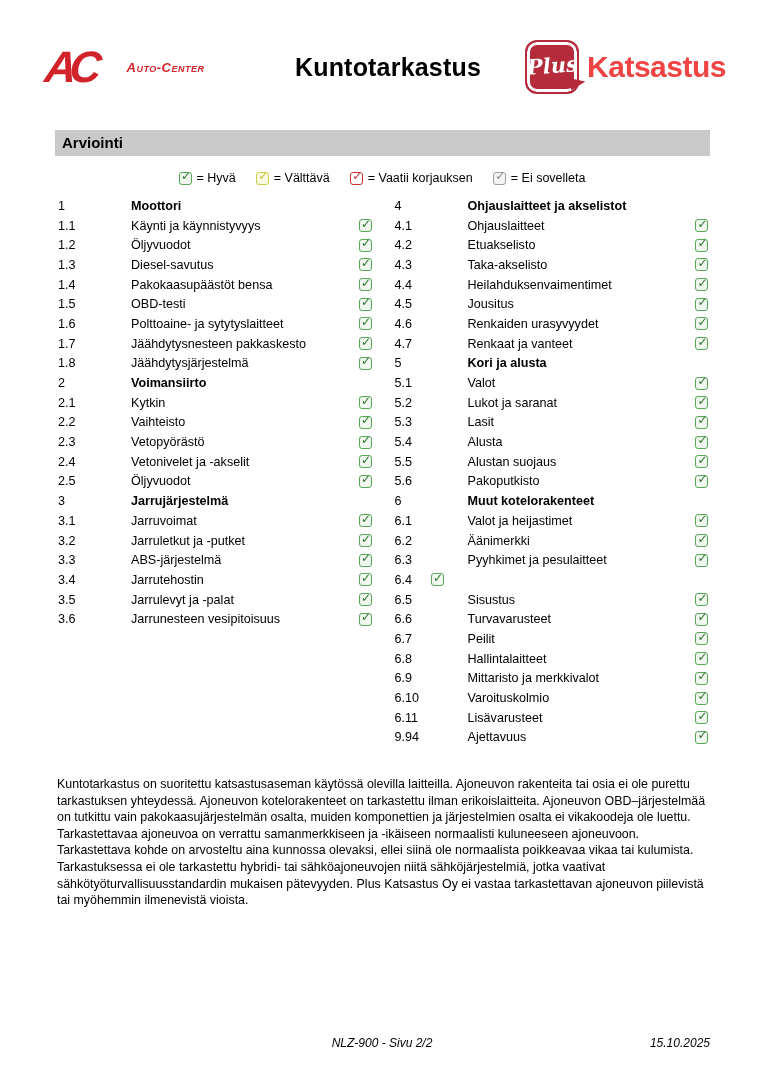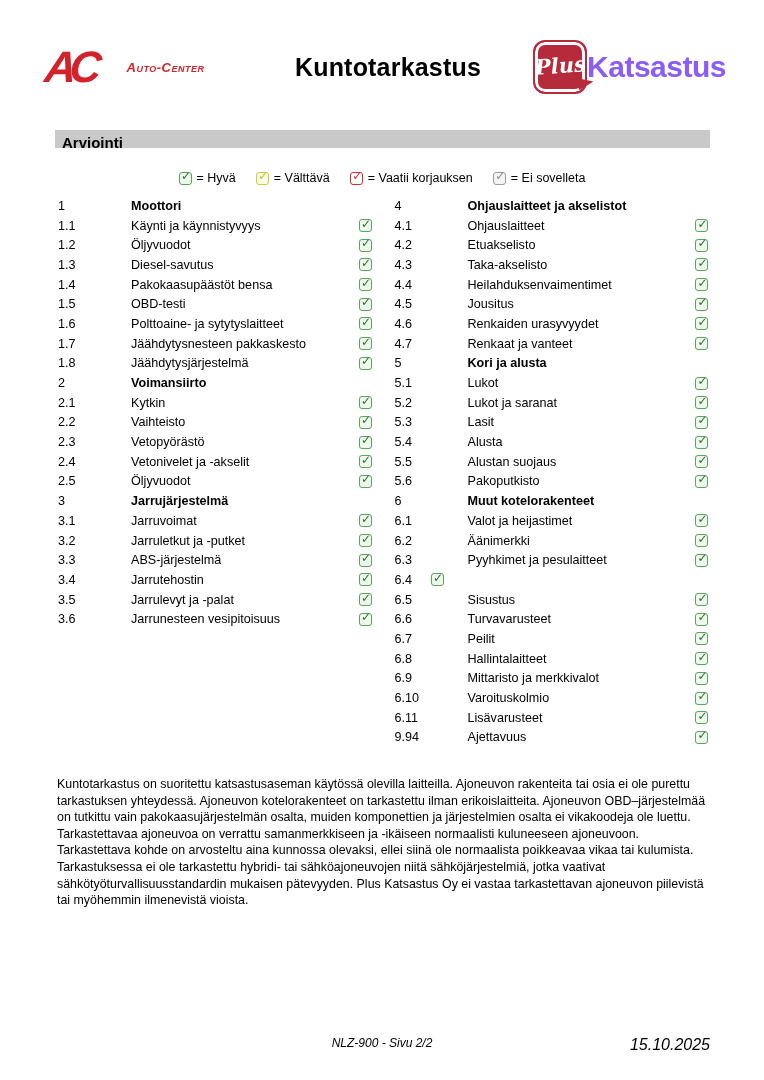--- a/index.html
+++ b/index.html
@@ -18,24 +18,24 @@
   .doc-title { font-size:25px; font-weight:700; letter-spacing:.2px; text-align:center; flex:1; }
   .pk-logo { display:flex; align-items:center; width:195px; justify-content:flex-end; }
   .plus-badge { position:relative; width:54px; height:54px; background:#b52b3c;
                 border-radius:12px; box-shadow:inset 0 0 0 3px #fff; border:2px solid #b52b3c;
                 display:flex; align-items:center; justify-content:center; }
   .plus-badge .plus-word { font-family:"DejaVu Serif",serif; font-style:italic; font-weight:700;
                 font-size:21px; color:#fff; transform:rotate(-4deg); padding-bottom:4px; }
   .plus-tail { position:absolute; right:-8px; bottom:4px; width:0; height:0;
                border-top:9px solid transparent; border-bottom:4px solid transparent;
                border-left:16px solid #b52b3c; transform:rotate(-18deg); }
-  .pk-word { font-size:30px; font-weight:700; color:#8b5cf6; margin-left:0; letter-spacing:-.5px; }
-
-  
-  .section-bar { position:absolute; top:130px; left:55px; width:655px; height:18px;
+  .pk-word { font-size:30px; font-weight:700; color:#ef4444; margin-left:8px; letter-spacing:-.5px; }
+
+  
+  .section-bar { position:absolute; top:130px; left:55px; width:655px; height:26px;
                  background:#c9c9c9; font-size:15px; font-weight:700; line-height:26px;
                  padding-left:7px; }
 
   
   .legend { position:absolute; top:171px; left:0; right:0; display:flex;
             justify-content:center; gap:20px; align-items:center; font-size:12.5px; }
   .legend-item { display:inline-flex; align-items:center; gap:5px; }
 
   
   .cb { display:inline-flex; width:13px; height:13px; border:1.5px solid;
@@ -51,21 +51,21 @@
   .row .t-label { font-weight:400;margin-left:37px; }
   .row.sec .t-label { font-weight:700; }
 
   
   .disclaimer { position:absolute; top:776px; left:57px; width:654px;
                 font-size:12.4px; line-height:16.6px; }
 
   
   .footer-page { position:absolute; top:1036px; left:0; right:0; text-align:center;
                  font-size:12px; font-style:italic; }
-  .footer-date { position:absolute; top:1036px; right:54px; font-size:16px; font-style:italic;margin-left:28px; }
+  .footer-date { position:absolute; top:1036px; right:54px; font-size:12px; font-style:italic;margin-left:28px; }
 </style>
 </head>
 <body>
 
 <div class="page">
 
   <div class="header">
     <div class="ac-logo">
       <span class="ac-mark">AC</span>
       <span class="ac-text">Auto-Center</span>
@@ -315,21 +315,21 @@
             <span>✓</span>
           </span>
         </div>
         <div class="row sec">
           <span class="t-num">5</span>
           <span class="t-label">Kori ja alusta</span>
           <span></span>
         </div>
         <div class="row">
           <span class="t-num">5.1</span>
-          <span class="t-label">Lukot</span>
+          <span class="t-label">Valot</span>
           <span class="cb" style="border-color: rgb(87, 167, 87); background: rgb(239, 247, 239); color: rgb(45, 110, 45);">
             <span>✓</span>
           </span>
         </div>
         <div class="row">
           <span class="t-num">5.2</span>
           <span class="t-label">Lukot ja saranat</span>
           <span class="cb" style="border-color: rgb(87, 167, 87); background: rgb(239, 247, 239); color: rgb(45, 110, 45);">
             <span>✓</span>
           </span>

